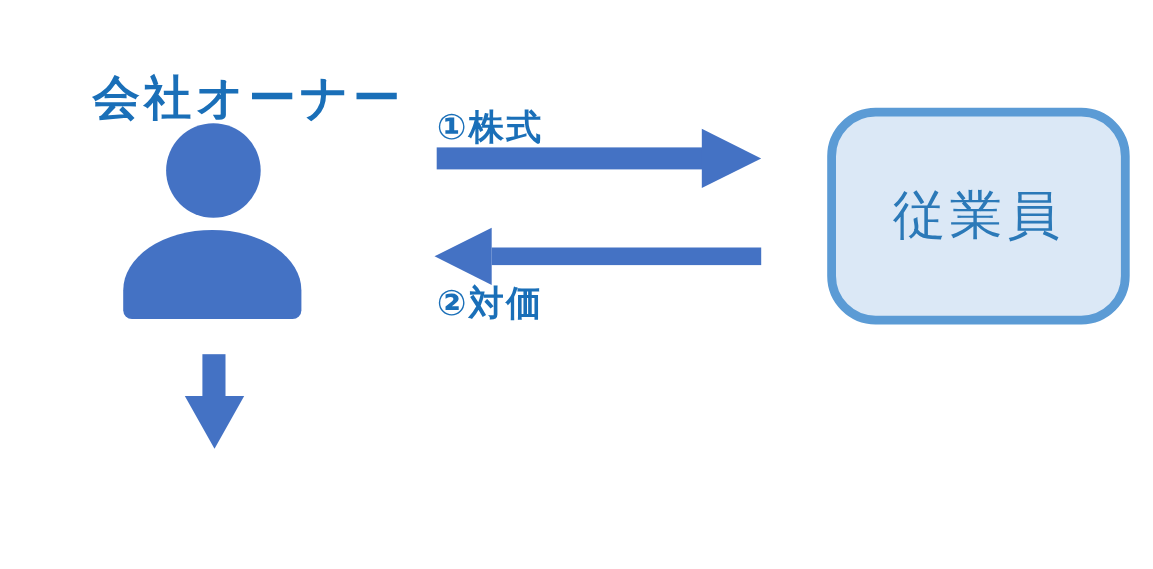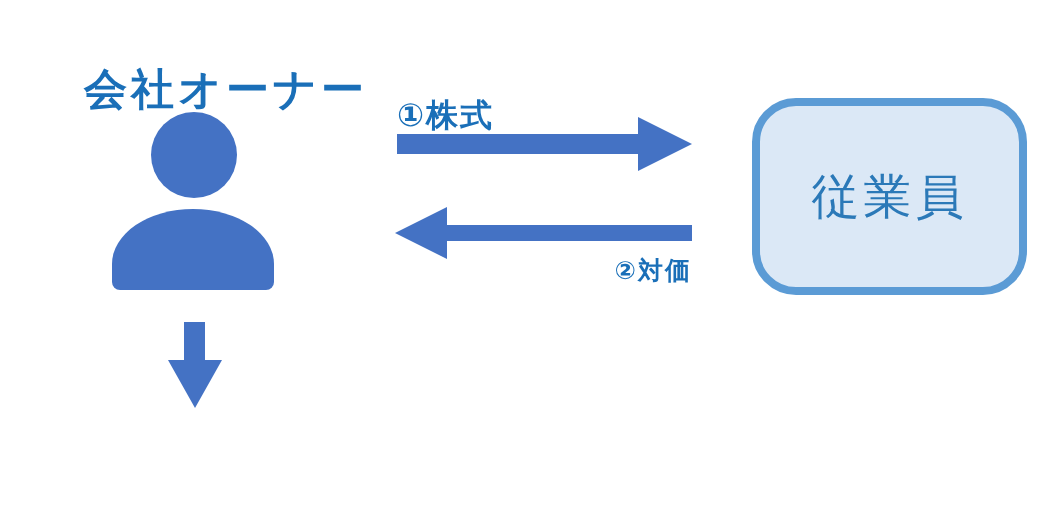--- a/index.html
+++ b/index.html
@@ -89,22 +89,22 @@
     top: 94px;
     width: 295px;
     text-align: left;
     font-size: 32px;
     letter-spacing: 2px;
   }
   .flow2-label {
     left: 397px;
     top: 254px;
     width: 295px;
-    text-align: right;
-    font-size: 25px;
+    text-align: left;
+    font-size: 32px;
     letter-spacing: 2px;
   }
   
   .shaft-down {
     left: 184px;
     top: 322px;
     width: 21px;
     height: 40px;
   }
   .head-down {

